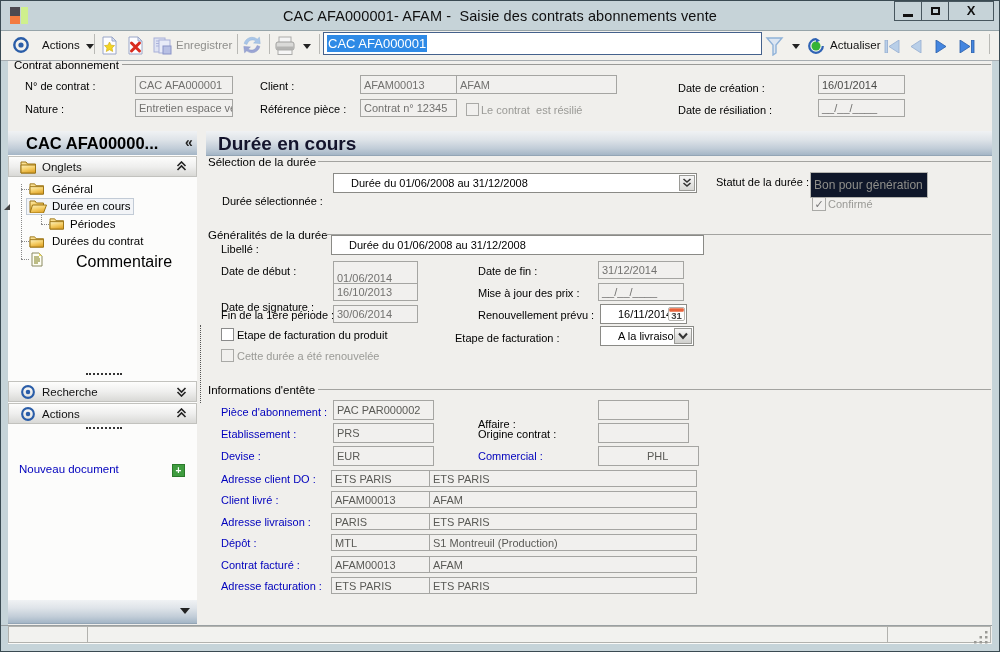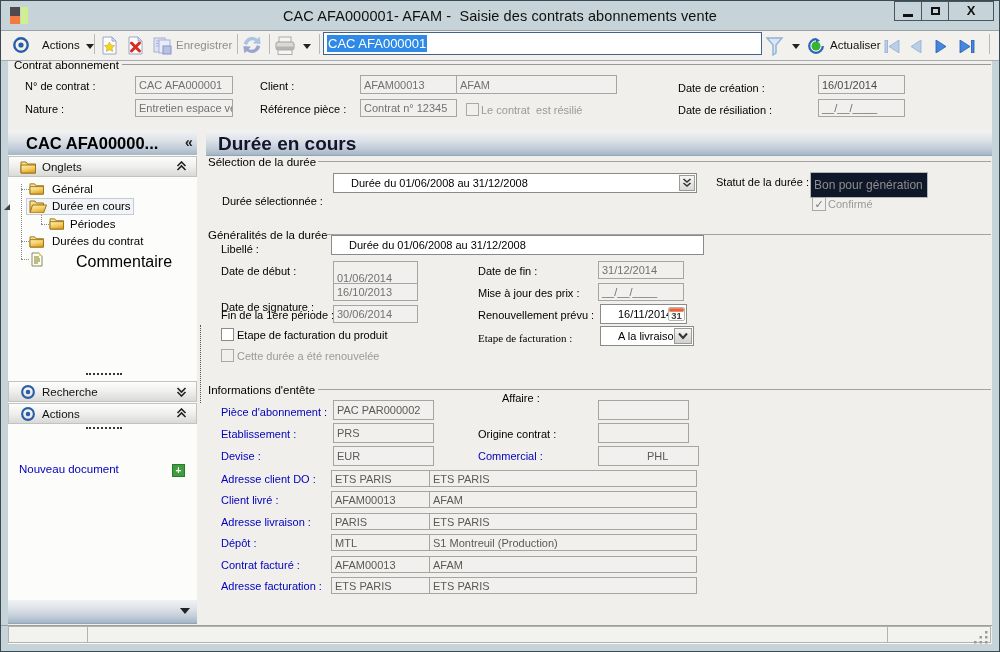--- a/index.html
+++ b/index.html
@@ -292,37 +292,37 @@
   <div class="lbl" style="left:478px;top:309px;">Renouvellement prévu :</div>
   <div class="wfld" style="left:600px;top:304px;width:87px;height:20px;">16/11/2014</div>
   <svg class="abs" style="left:668px;top:307px;" width="17" height="14" viewBox="0 0 17 14">
     <rect x="0.5" y="0.5" width="16" height="13" rx="1.5" fill="#fdfdfc" stroke="#b5b5b1"></rect>
     <rect x="1.2" y="1.2" width="14.6" height="3.6" rx="1" fill="#e8623a"></rect>
     <text x="8.5" y="12.2" font-size="9.5" font-weight="bold" fill="#444" text-anchor="middle" font-family="Liberation Sans">31</text>
   </svg>
 
   <div class="cb" style="left:221px;top:328px;"></div>
   <div class="lbl" style="left:237px;top:329px;">Etape de facturation du produit</div>
-  <div class="lbl" style="left:478px;top:332px;font-family:Liberation Serif, serif;">Etape de facturation :</div>
+  <div class="lbl" style="left:455px;top:332px;">Etape de facturation :</div>
   <div class="wfld" style="left:600px;top:326px;width:94px;height:20px;">A la livraison
     <div class="abs" style="right:1px;top:1px;width:18px;height:16px;background:linear-gradient(180deg,#f6f6f6,#d0d0cd);border:1px solid #9a9a96;box-sizing:border-box;">
       <svg width="16" height="14" viewBox="0 0 16 14">
           <path d="M4 4.5 L8 9 L12 4.5" fill="none" stroke="#333" stroke-width="2"></path>
         </svg>
     </div>
   </div>
   <div class="cb cbdis" style="left:221px;top:349px;"></div>
   <div class="lbl graylbl" style="left:237px;top:350px;">Cette durée a été renouvelée</div>
 
   <div class="slbl" style="left:208px;top:384px;">Informations d'entête</div>
   <div class="hline" style="left:318px;top:389px;width:673px;"></div>
 
   <div class="lbl bluelbl" style="left:221px;top:406px;">Pièce d'abonnement :</div>
   <div class="fld" style="left:333px;top:400px;width:101px;height:20px;color:#5a5a56;">PAC PAR000002</div>
-  <div class="lbl" style="left:478px;top:392px;margin-left:24px;">Affaire :</div>
+  <div class="lbl" style="left:478px;top:418px;">Affaire :</div>
   <div class="fld" style="left:598px;top:400px;width:91px;height:20px;"></div>
 
   <div class="lbl bluelbl" style="left:221px;top:428px;">Etablissement :</div>
   <div class="fld" style="left:333px;top:423px;width:101px;height:20px;color:#5a5a56;">PRS</div>
   <div class="lbl" style="left:478px;top:428px;">Origine contrat :</div>
   <div class="fld" style="left:598px;top:423px;width:91px;height:20px;"></div>
 
   <div class="lbl bluelbl" style="left:221px;top:450px;">Devise :</div>
   <div class="fld" style="left:333px;top:446px;width:101px;height:20px;color:#5a5a56;">EUR</div>
   <div class="lbl bluelbl" style="left:478px;top:450px;">Commercial :</div>

